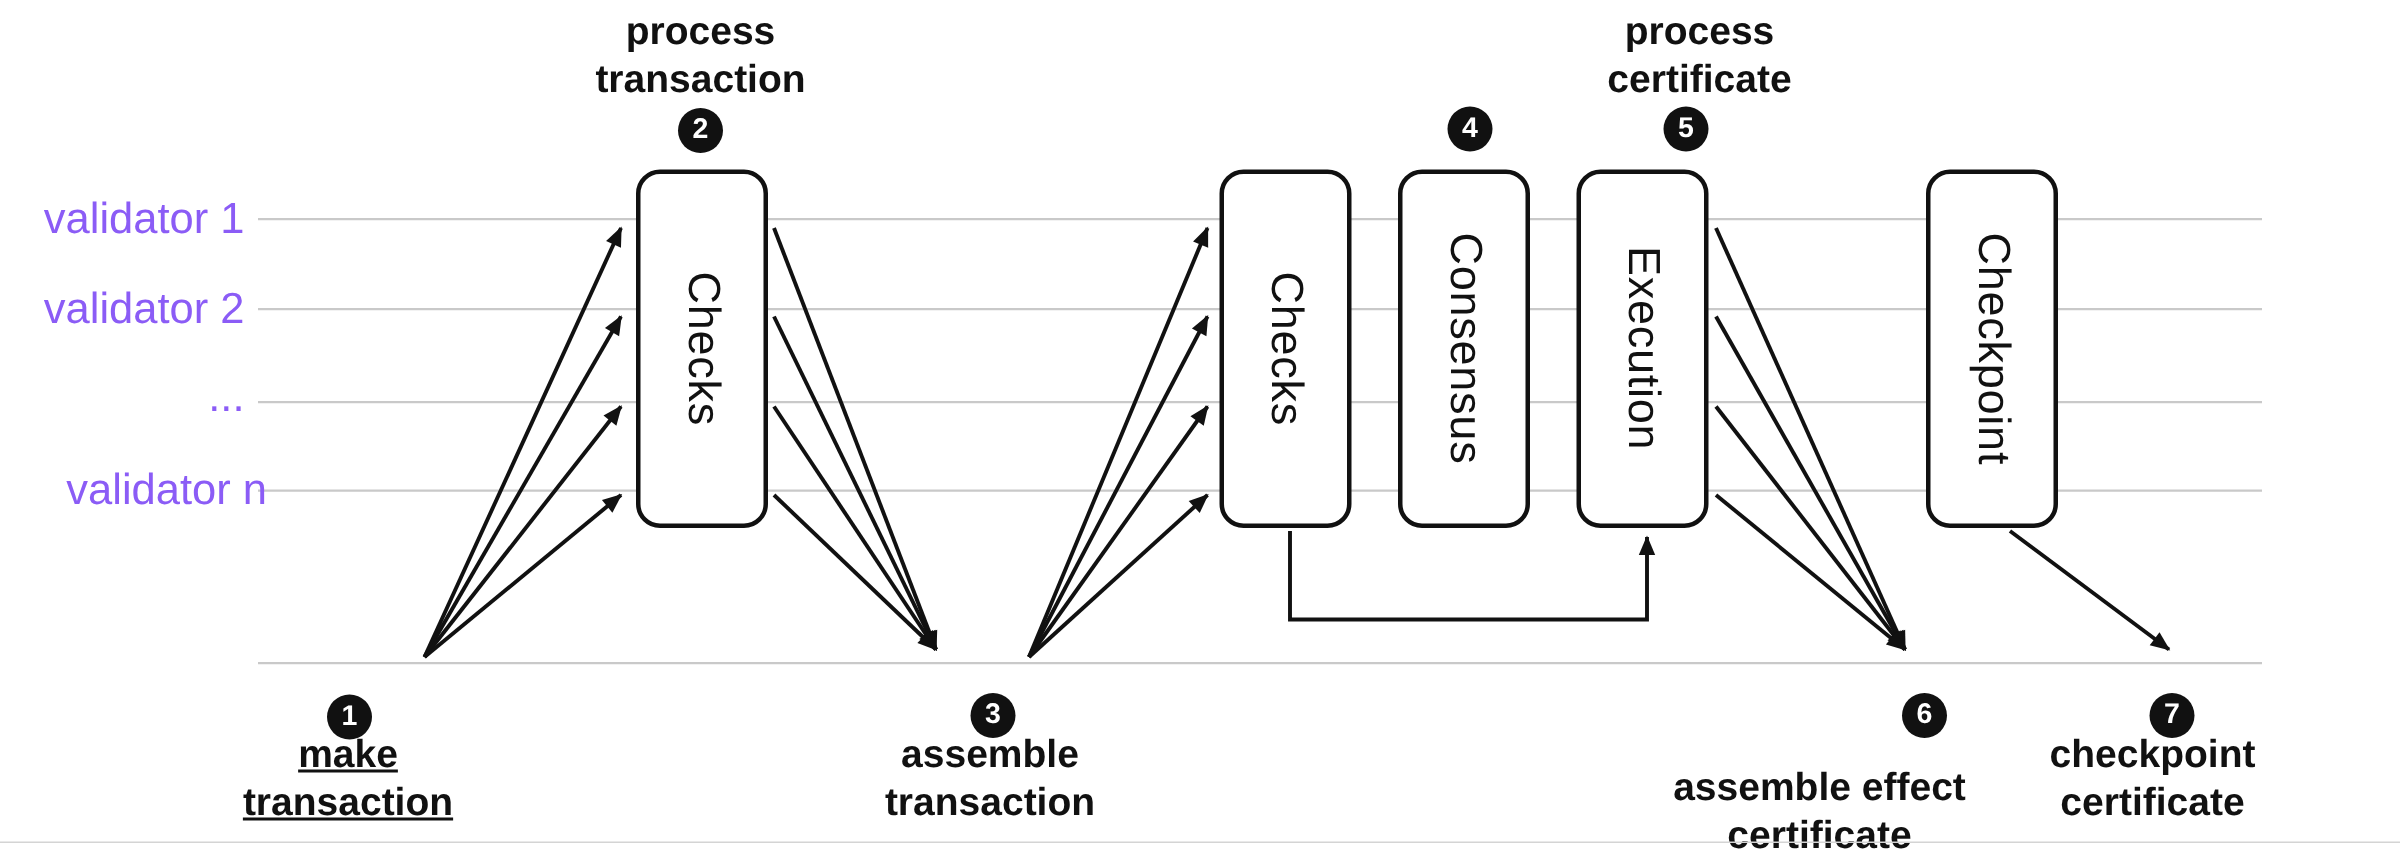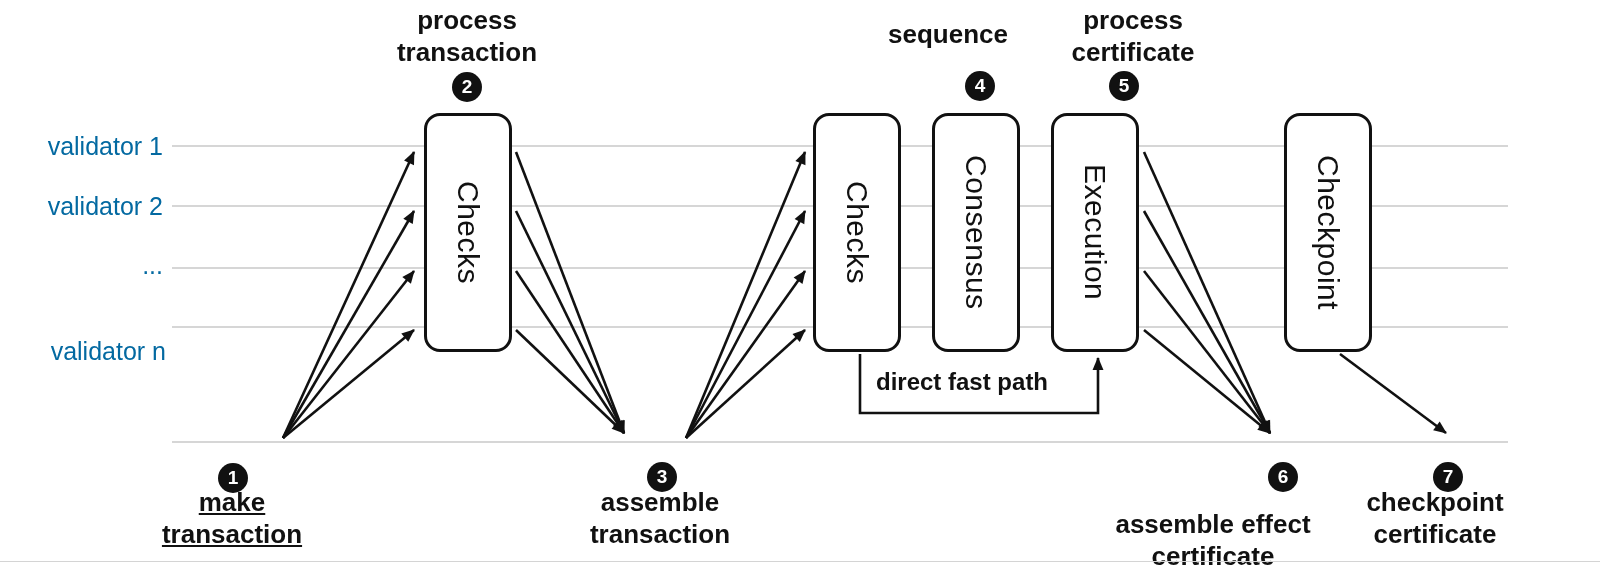--- a/index.html
+++ b/index.html
@@ -15,22 +15,22 @@
   }
 
   .svg-layer { position: absolute; left: 0; top: 0; width: 1600px; height: 571px; }
 
   .lane-label {
     position: absolute;
     width: 150px;
     height: 30px;
     line-height: 30px;
     text-align: right;
-    font-size: 25px;
-    color: #0369a1;
+    font-size: 29px;
+    color: #8b5cf6;
   }
 
   .stage {
     position: absolute;
     top: 113px;
     width: 88px;
     height: 239px;
     background: #ffffff;
     border: 3px solid #111;
     border-radius: 16px;
@@ -133,21 +133,21 @@
 
       <line x1="1340" y1="354" x2="1446" y2="433"></line>
 
       <path d="M860,354 L860,413 L1098,413 L1098,358"></path>
     </g>
   </svg>
 
   <div class="lane-label" style="left:13px; top:131px;">validator 1</div>
   <div class="lane-label" style="left:13px; top:191px;">validator 2</div>
   <div class="lane-label" style="left:13px; top:250px;">...</div>
-  <div class="lane-label" style="left:16px; top:312px;margin-top:24px;">validator n</div>
+  <div class="lane-label" style="left:28px; top:312px;">validator n</div>
 
   <div class="stage" style="left:424px;">
     <span class="stage-text">Checks</span>
   </div>
   <div class="stage" style="left:813px;">
     <span class="stage-text">Checks</span>
   </div>
   <div class="stage" style="left:932px;">
     <span class="stage-text">Consensus</span>
   </div>
@@ -165,25 +165,23 @@
   <div class="badge" style="left:1109px; top:71px;">5</div>
   <div class="badge" style="left:1268px; top:462px;">6</div>
   <div class="badge" style="left:1433px; top:462px;">7</div>
 
   <div class="step-label" style="left:102px;  top:487px; width:260px;text-decoration:underline;">make
 transaction</div>
   <div class="step-label" style="left:337px;  top:5px;   width:260px;">process
 transaction</div>
   <div class="step-label" style="left:530px;  top:487px; width:260px;">assemble
 transaction</div>
-  <div class="step-label" style="left:848px;  top:19px;  width:200px;">sequence</div>
   <div class="step-label" style="left:1013px; top:5px;   width:240px;">process
 certificate</div>
   <div class="step-label" style="left:1073px; top:509px; width:280px;">assemble effect
 certificate</div>
   <div class="step-label" style="left:1320px; top:487px; width:230px;">checkpoint
 certificate</div>
 
-  <div class="fastpath-label">direct fast path</div>
 
   <div class="page-border"></div>
 
 </div>
 
 </body></html>

